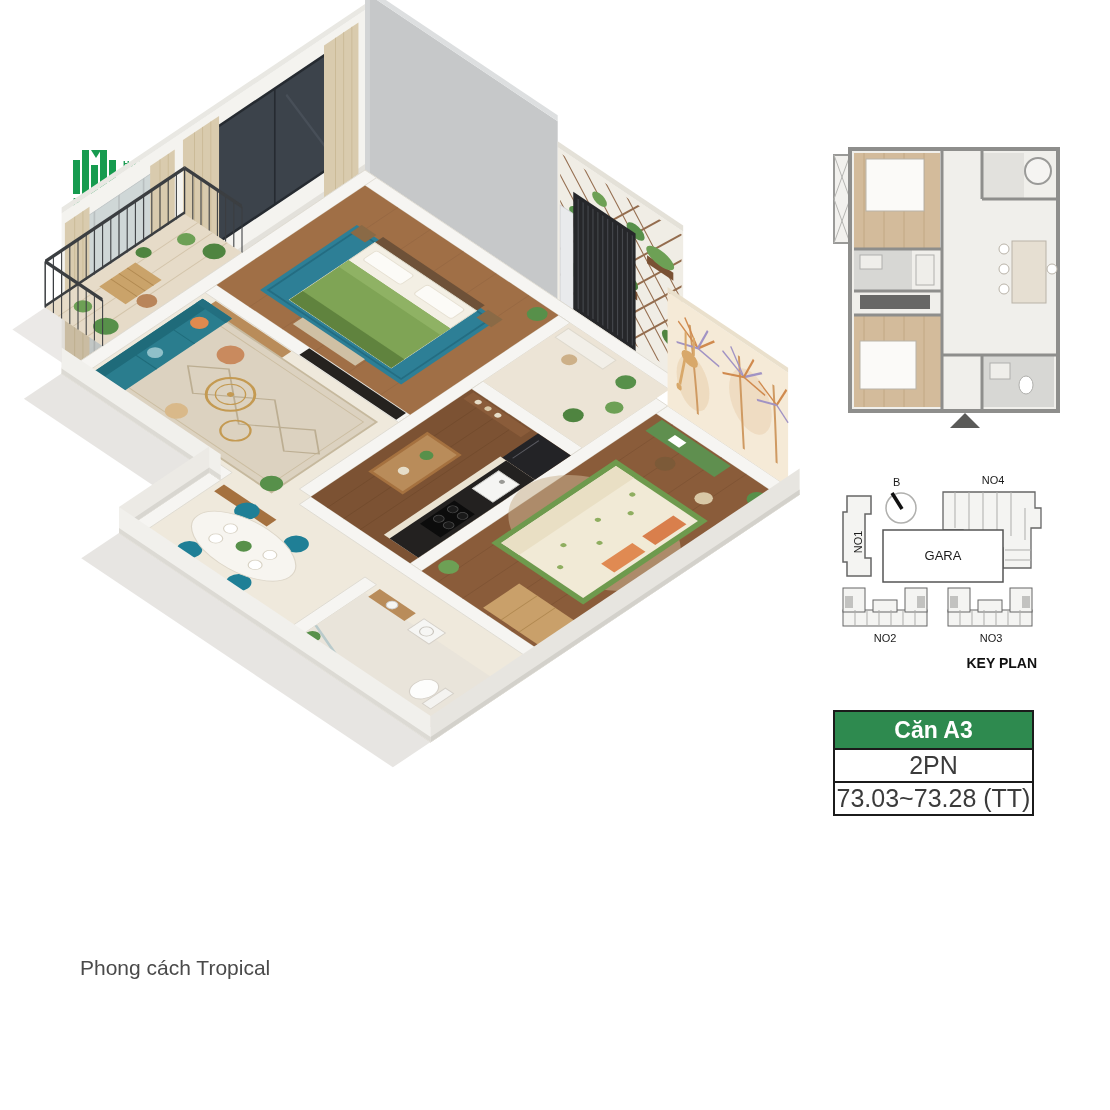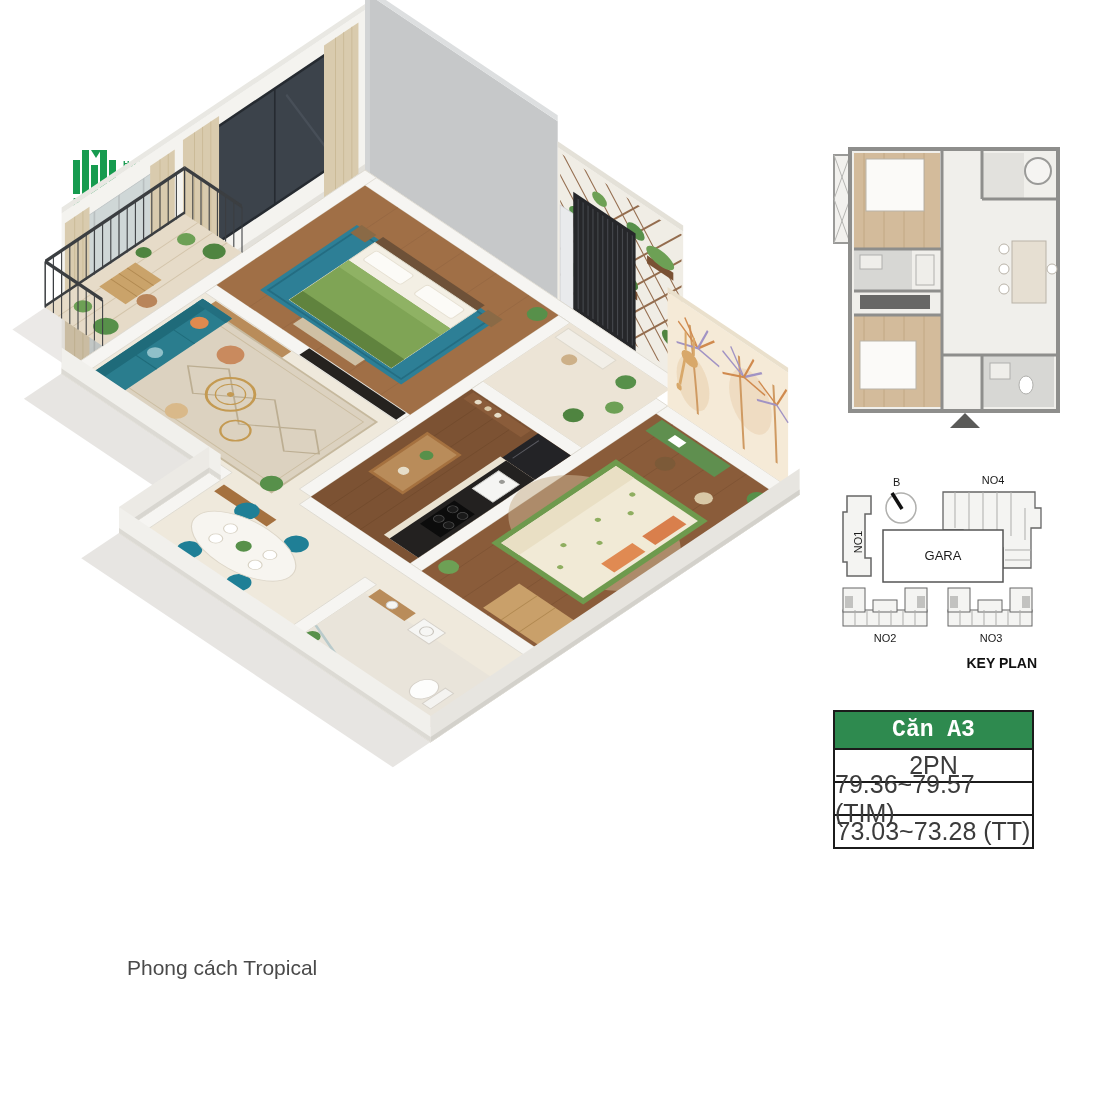--- a/index.html
+++ b/index.html
@@ -18,29 +18,29 @@
   .logo-melody{font-size:25px;font-weight:bold;color:#169b4f;letter-spacing:1px;line-height:24px;}
   .logo-res{font-size:10px;font-weight:bold;color:#169b4f;letter-spacing:4.6px;margin-top:3px;}
 
   
   .unit-table{
     left:833px;top:710px;width:201px;border:2px solid #1b1b1b;background:#fff;
     box-sizing:border-box;
   }
   .unit-table .hdr{
     height:36px;background:#2e8a4f;color:#ffffff;font-weight:bold;font-size:23px;
-    display:flex;align-items:center;justify-content:center;border-bottom:2px solid #1b1b1b;font-family:Liberation Mono, monospace;
+    display:flex;align-items:center;justify-content:center;border-bottom:2px solid #1b1b1b;
   }
   .unit-table .row{
     height:31px;display:flex;align-items:center;justify-content:center;
     font-size:25px;color:#3b3b3b;border-bottom:2px solid #1b1b1b;background:#fff;
   }
   .unit-table .row:last-child{border-bottom:none;}
 
-  .caption{left:80px;top:956px;font-size:21px;color:#4a4a4a;margin-left:47px;}
+  .caption{left:80px;top:956px;font-size:21px;color:#4a4a4a;}
 
   .kp-label{font-size:11px;fill:#1a1a1a;}
   .kp-title{font-size:14px;font-weight:bold;fill:#111;}
 </style>
 </head>
 <body>
 
 <div class="abs logo">
   <div class="logo-row">
     <svg class="logo-mark" viewBox="0 0 46 46">
@@ -578,17 +578,16 @@
     <rect x="115" y="126" width="8" height="12" fill="#c2c2c0"></rect>
     <rect x="187" y="126" width="8" height="12" fill="#c2c2c0"></rect>
     <text class="kp-label" x="156" y="172" text-anchor="middle">NO3</text>
   </g>
   <text class="kp-title" x="202" y="198" text-anchor="end">KEY PLAN</text>
 </svg>
 
 <div class="abs unit-table">
   <div class="hdr">Căn A3</div>
   <div class="row">2PN</div>
-  <div class="row">79.36~79.57 (TIM)</div>
   <div class="row">73.03~73.28 (TT)</div>
 </div>
 
 <div class="abs caption">Phong cách Tropical</div>
 
 </body></html>

